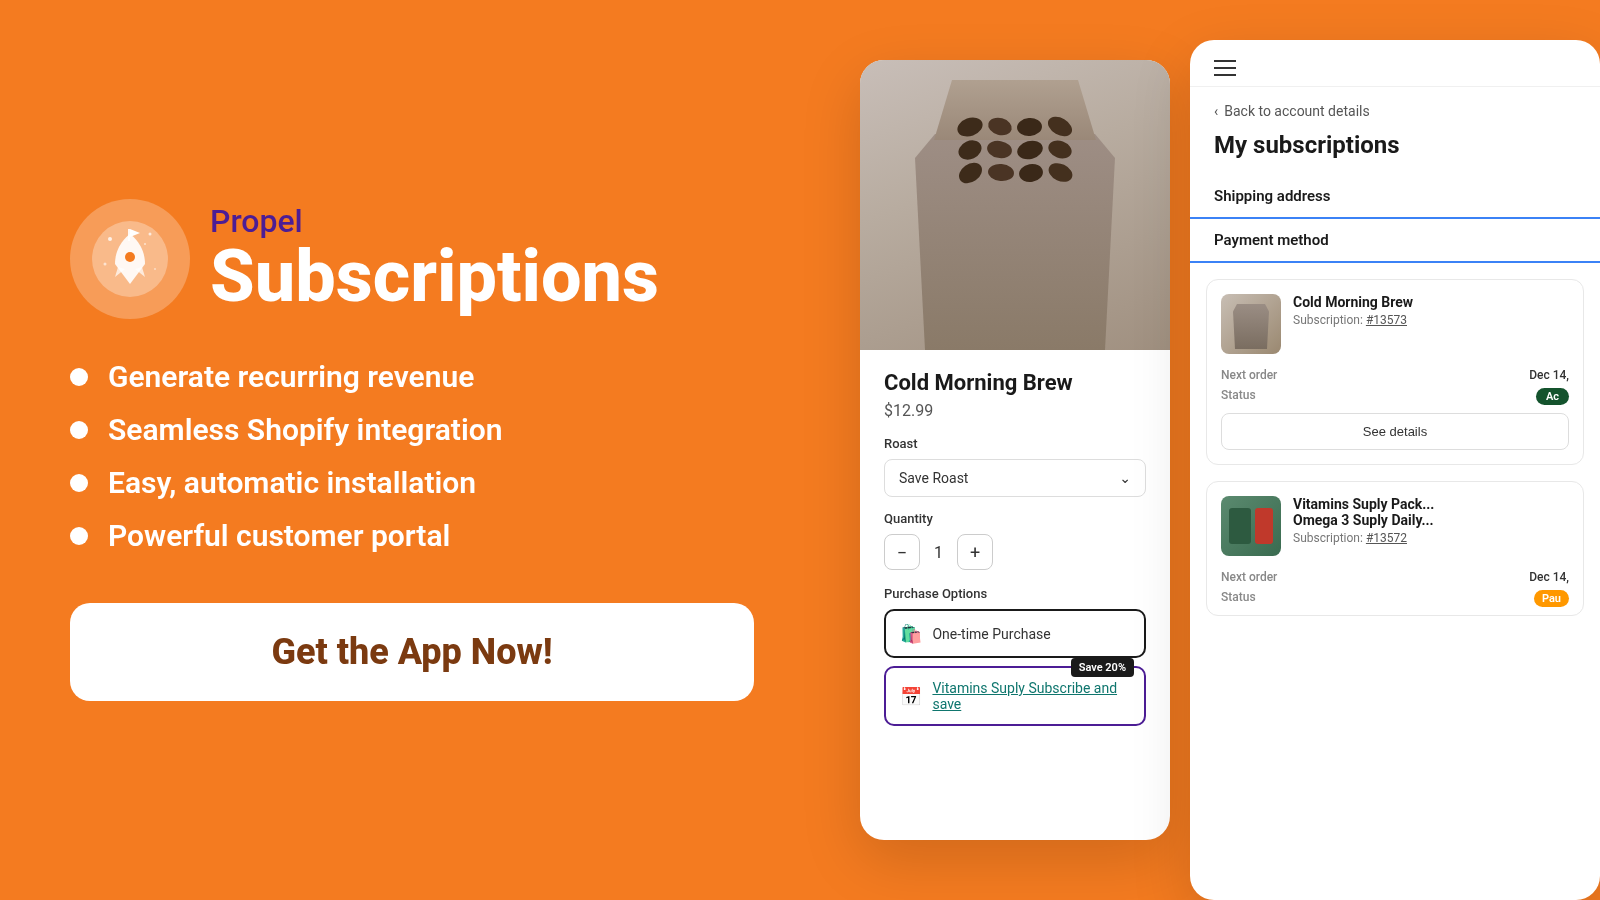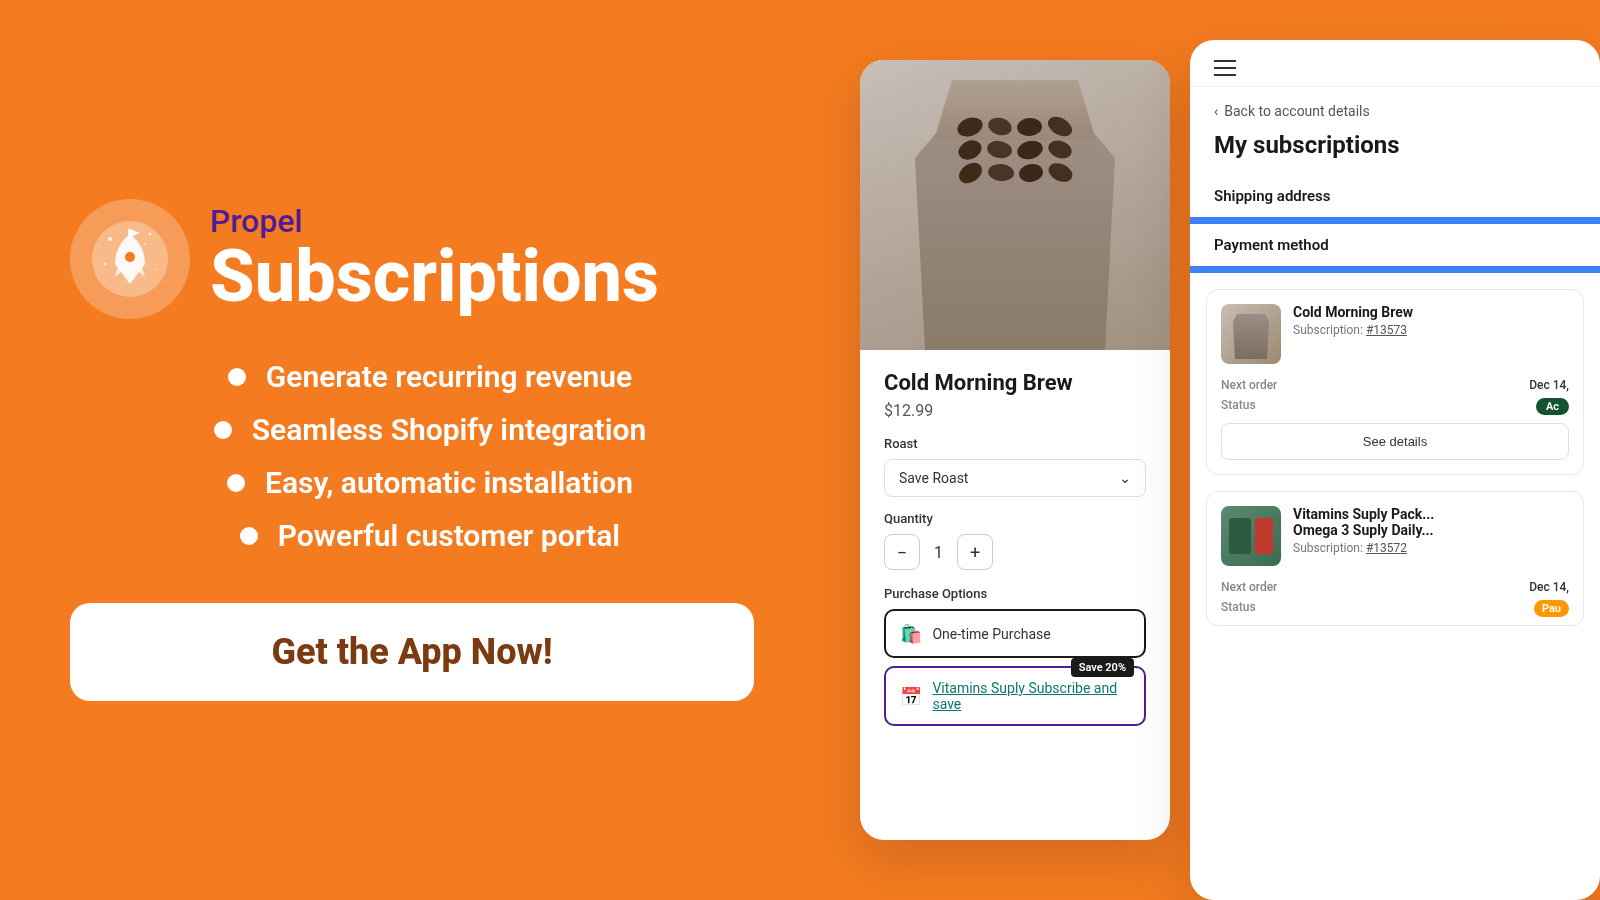--- a/index.html
+++ b/index.html
@@ -64,21 +64,20 @@
       font-weight: 800;
       line-height: 1.05;
     }
 
     .features-list {
       list-style: none;
       margin-bottom: 50px;
       display: flex;
       flex-direction: column;
       gap: 18px;
-      align-items: center;
     }
 
     .features-list li {
       display: flex;
       align-items: center;
       gap: 20px;
       color: white;
       font-size: 30px;
       font-weight: 600;
     }
@@ -328,21 +327,21 @@
       font-weight: 700;
       color: #1A1A1A;
       padding: 4px 24px 16px;
     }
 
     .portal-nav-item {
       padding: 12px 24px;
       font-size: 15px;
       font-weight: 600;
       color: #1A1A1A;
-      border-bottom: 7px solid #3b82f6;
+      border-bottom: 2px solid #3b82f6;
       cursor: pointer;
     }
 
     .portal-nav-item:last-of-type {
       border-bottom: 2px solid #E0E0E0;
     }
 
     .subscription-card {
       margin: 16px 16px;
       border: 1px solid #E8E8E8;

